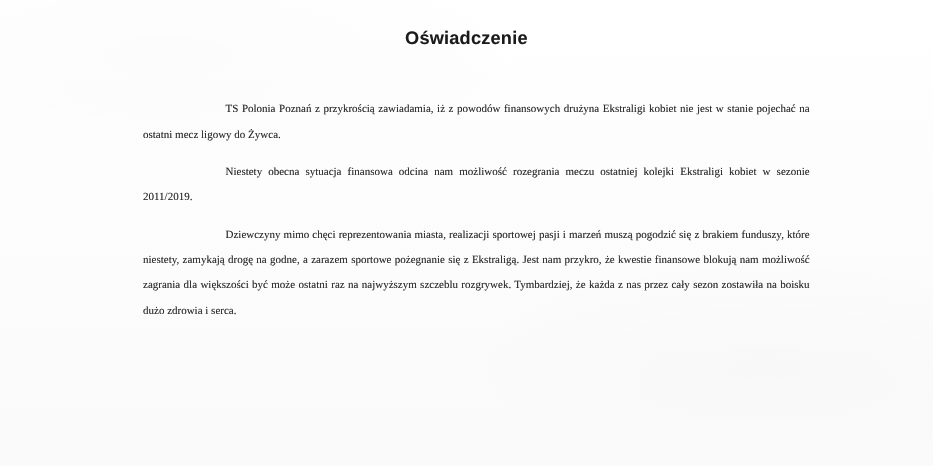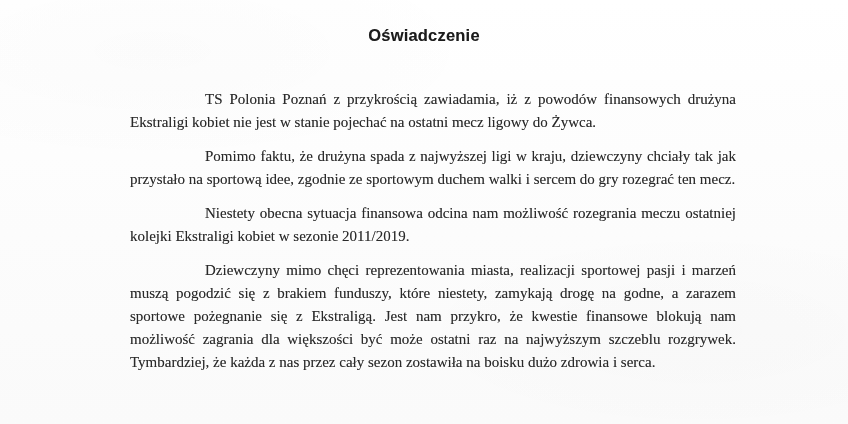--- a/index.html
+++ b/index.html
@@ -56,21 +56,21 @@
     left: 130px;
     width: 606px;
     z-index: 2;
   }
 
   .para {
     margin: 0 0 11px 0;
     text-align: justify;
     text-justify: inter-word;
     text-indent: 75px;
-    font-size: 15px;
+    font-size: 10px;
     line-height: 23px;
     color: #2a2a2a;
     hyphens: none;
   }
 
   .para:last-child {
     margin-bottom: 18px;
   }
 
   
@@ -81,18 +81,17 @@
 </style>
 </head>
 <body>
 
 <div id="page">
 
   <div id="doc-title">Oświadczenie</div>
 
   <div id="body-text">
     <p class="para">TS Polonia Poznań z przykrością zawiadamia, iż z powodów finansowych drużyna Ekstraligi kobiet nie jest w stanie pojechać na ostatni mecz ligowy do Żywca.</p>
-    <p class="para">Pomimo faktu, że drużyna spada z najwyższej ligi w kraju, dziewczyny chciały tak jak przystało na sportową idee, zgodnie ze sportowym duchem walki i sercem do gry rozegrać ten mecz.</p>
     <p class="para">Niestety obecna sytuacja finansowa odcina nam możliwość rozegrania meczu ostatniej kolejki Ekstraligi kobiet w sezonie 2011/2019.</p>
     <p class="para">Dziewczyny mimo chęci reprezentowania miasta, realizacji sportowej pasji i marzeń muszą pogodzić się z brakiem funduszy, które niestety, zamykają drogę na godne, a zarazem sportowe pożegnanie się z Ekstraligą. Jest nam przykro, że kwestie finansowe blokują nam możliwość zagrania dla większości być może ostatni raz na najwyższym szczeblu rozgrywek. Tymbardziej, że każda z nas przez cały sezon zostawiła na boisku dużo zdrowia i serca.</p>
   </div>
 
 </div>
 
 </body></html>

